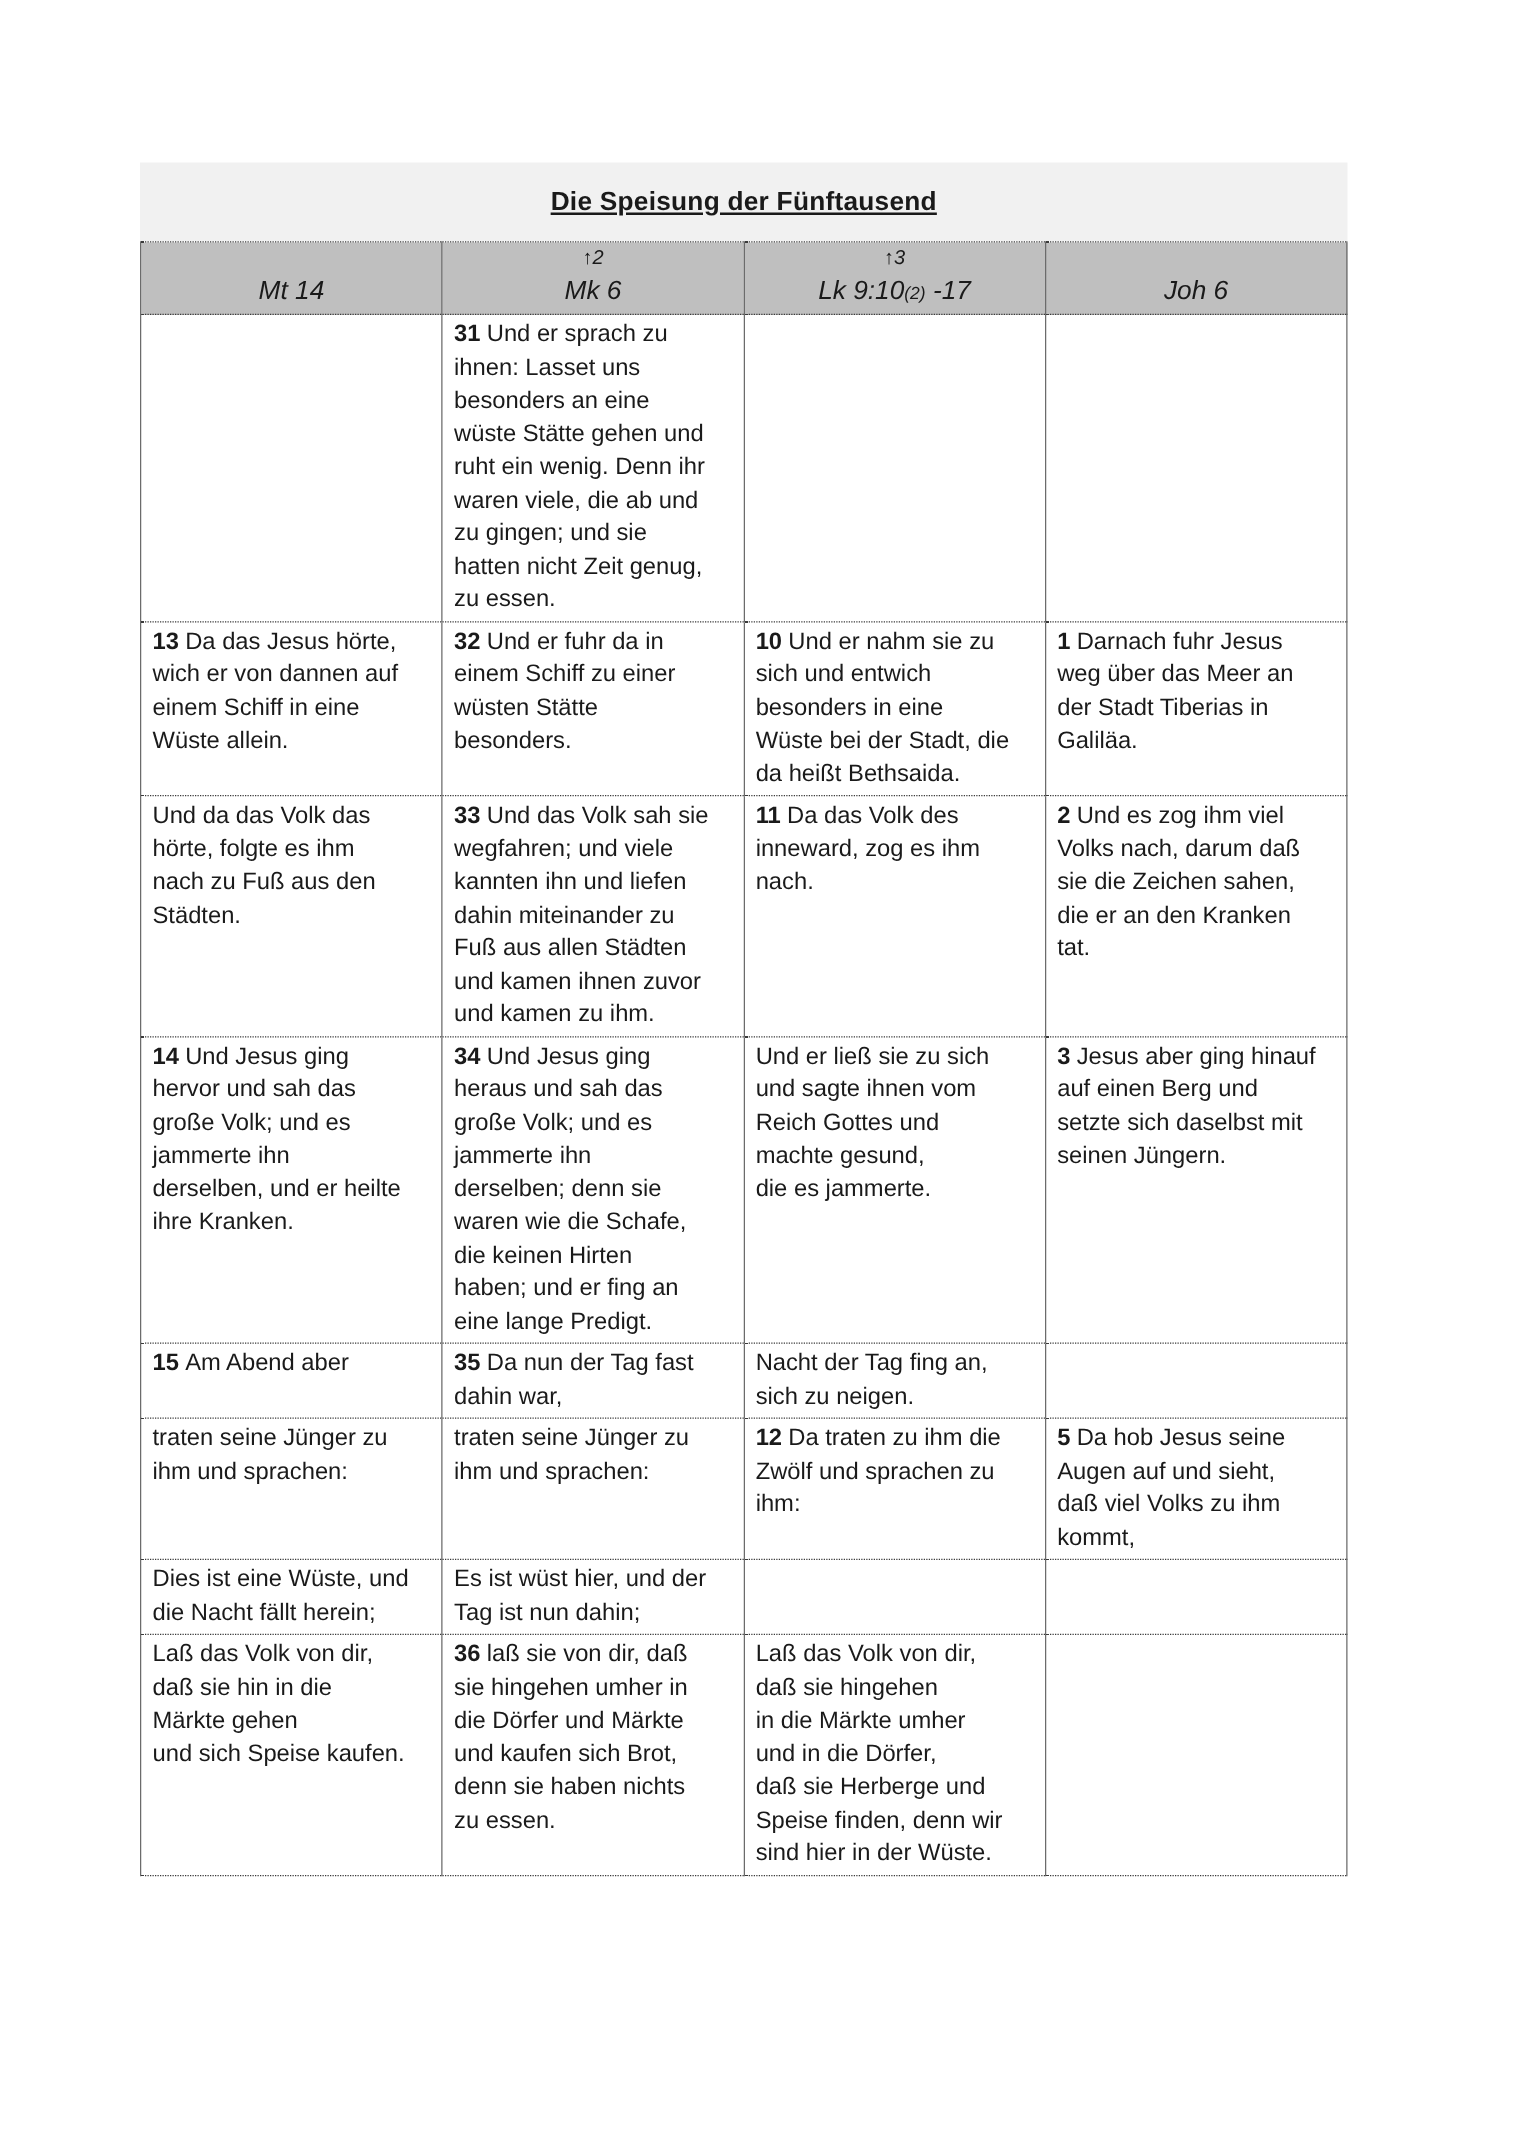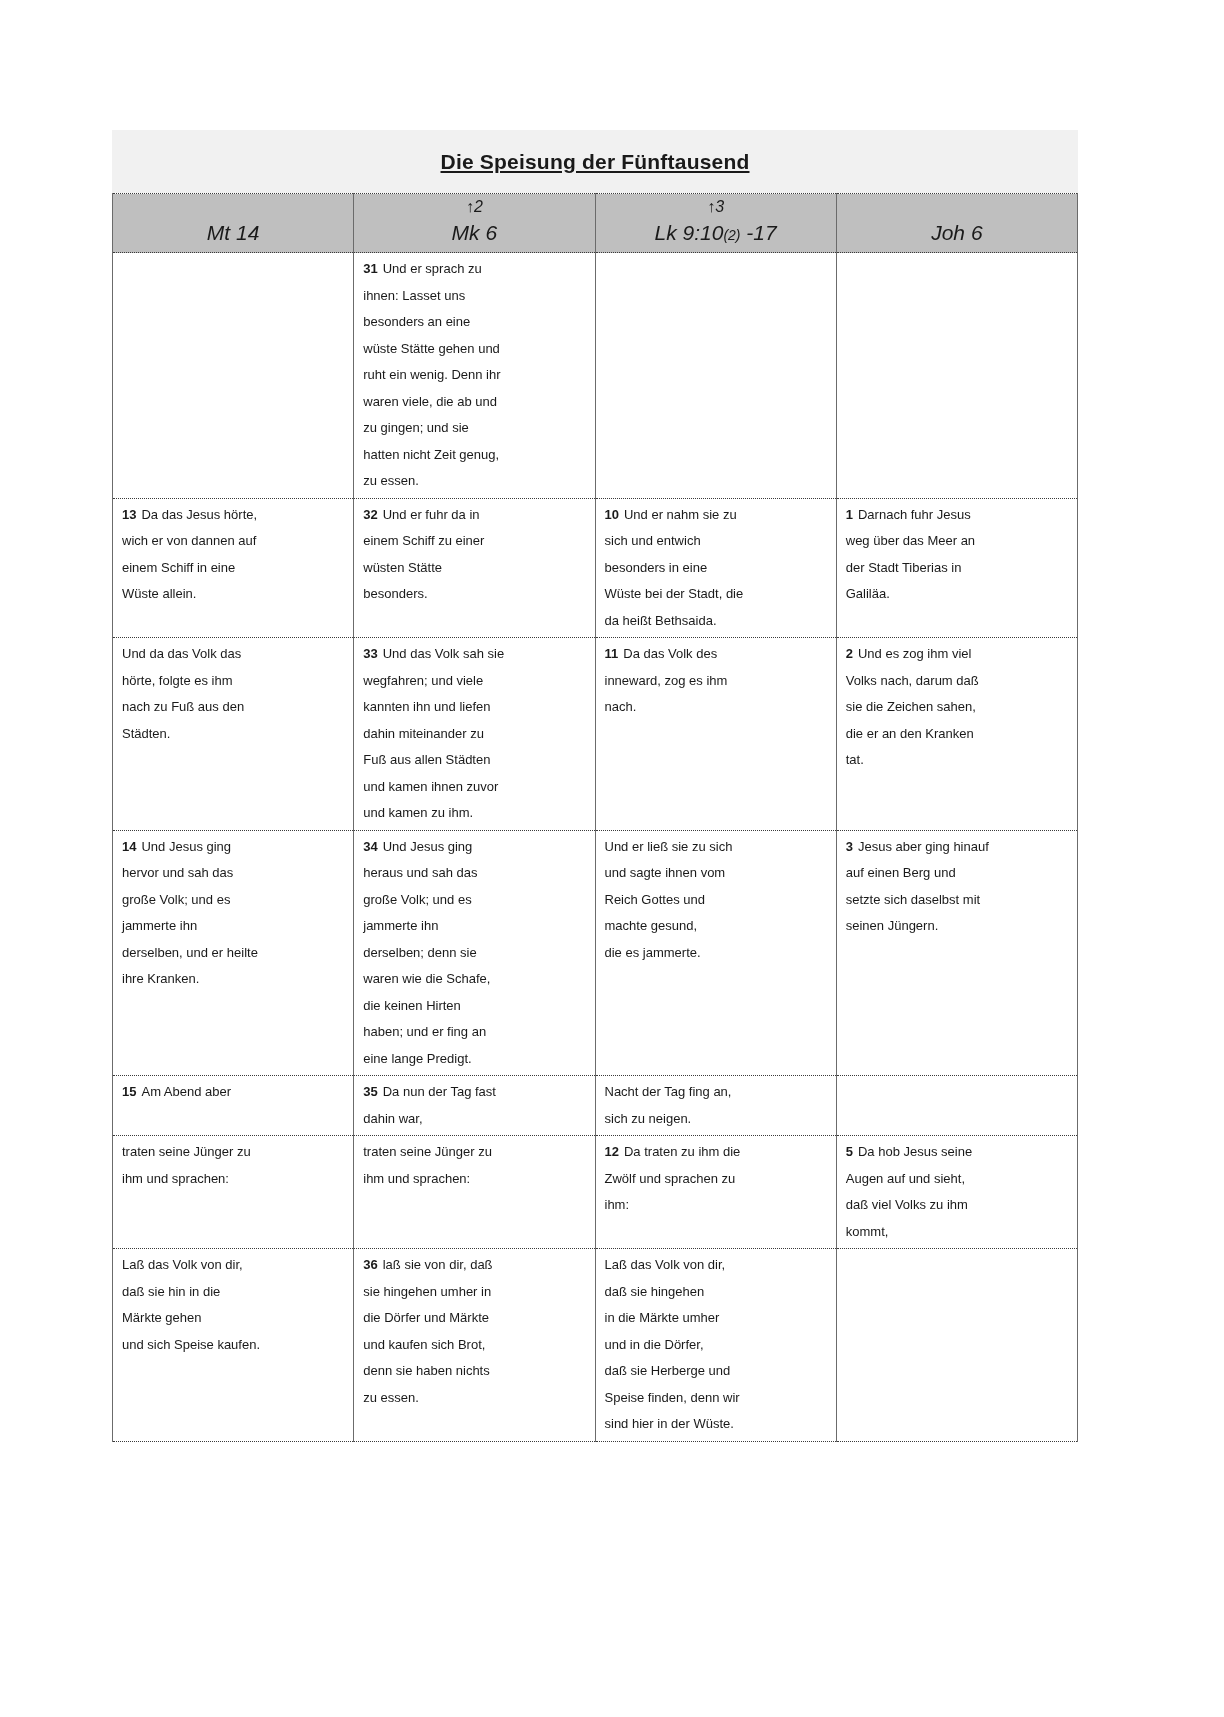--- a/index.html
+++ b/index.html
@@ -44,21 +44,21 @@
   th:first-child,td:first-child{border-left:none;margin-top:46px;}
   tr.last td{border-bottom:1px dotted var(--border_dot);}
   th{
     background:var(--header_bg);
     font-weight:normal;font-style:italic;
     text-align:center;padding:1px 4px 3px 4px;
   }
   .hsup{min-height:24px;font-size:16px;line-height:24px;}
   .hname{font-size:21px;line-height:27px;}
   .hsmall{font-size:14px;}
-  td{padding:3px 8px 3px 9px;font-size:13px;line-height:26.5px;}
+  td{padding:3px 8px 3px 9px;font-size:19px;line-height:26.5px;}
   .vn{font-weight:bold;margin-right:5px;}
   .vn:empty{display:none;margin:0;}
   .vtext{white-space:pre-wrap;}
   tr.hrow{height:54px;}
   tr.r0{height:241px;} tr.r1{height:135px;} tr.r2{height:189px;}
   tr.r3{height:245px;} tr.r4{height:55px;}  tr.r5{height:53px;}
   tr.r6{height:108px;} tr.r7{height:55px;}  tr.r8{height:187px;}
   .pageno{position:absolute;left:119px;top:1608px;font-size:21px;}
 </style>
 </head>
@@ -193,20 +193,28 @@
           <td><span class="vtext">traten seine Jünger zu
 ihm und sprachen:</span></td>
           <td><span class="vn">12</span><span class="vtext">Da traten zu ihm die
 Zwölf und sprachen zu
 ihm:</span></td>
           <td><span class="vn">5</span><span class="vtext">Da hob Jesus seine
 Augen auf und sieht,
 daß viel Volks zu ihm
 kommt,</span></td>
         </tr>
+        <tr class="r7">
+          <td><span class="vtext">Dies ist eine Wüste, und
+die Nacht fällt herein;</span></td>
+          <td><span class="vtext">Es ist wüst hier, und der
+Tag ist nun dahin;</span></td>
+          <td><span class="vtext"></span></td>
+          <td><span class="vtext"></span></td>
+        </tr>
         <tr class="r8 last">
           <td><span class="vtext">Laß das Volk von dir,
 daß sie hin in die
 Märkte gehen
 und sich Speise kaufen.</span></td>
           <td><span class="vn">36</span><span class="vtext">laß sie von dir, daß
 sie hingehen umher in
 die Dörfer und Märkte
 und kaufen sich Brot,
 denn sie haben nichts

